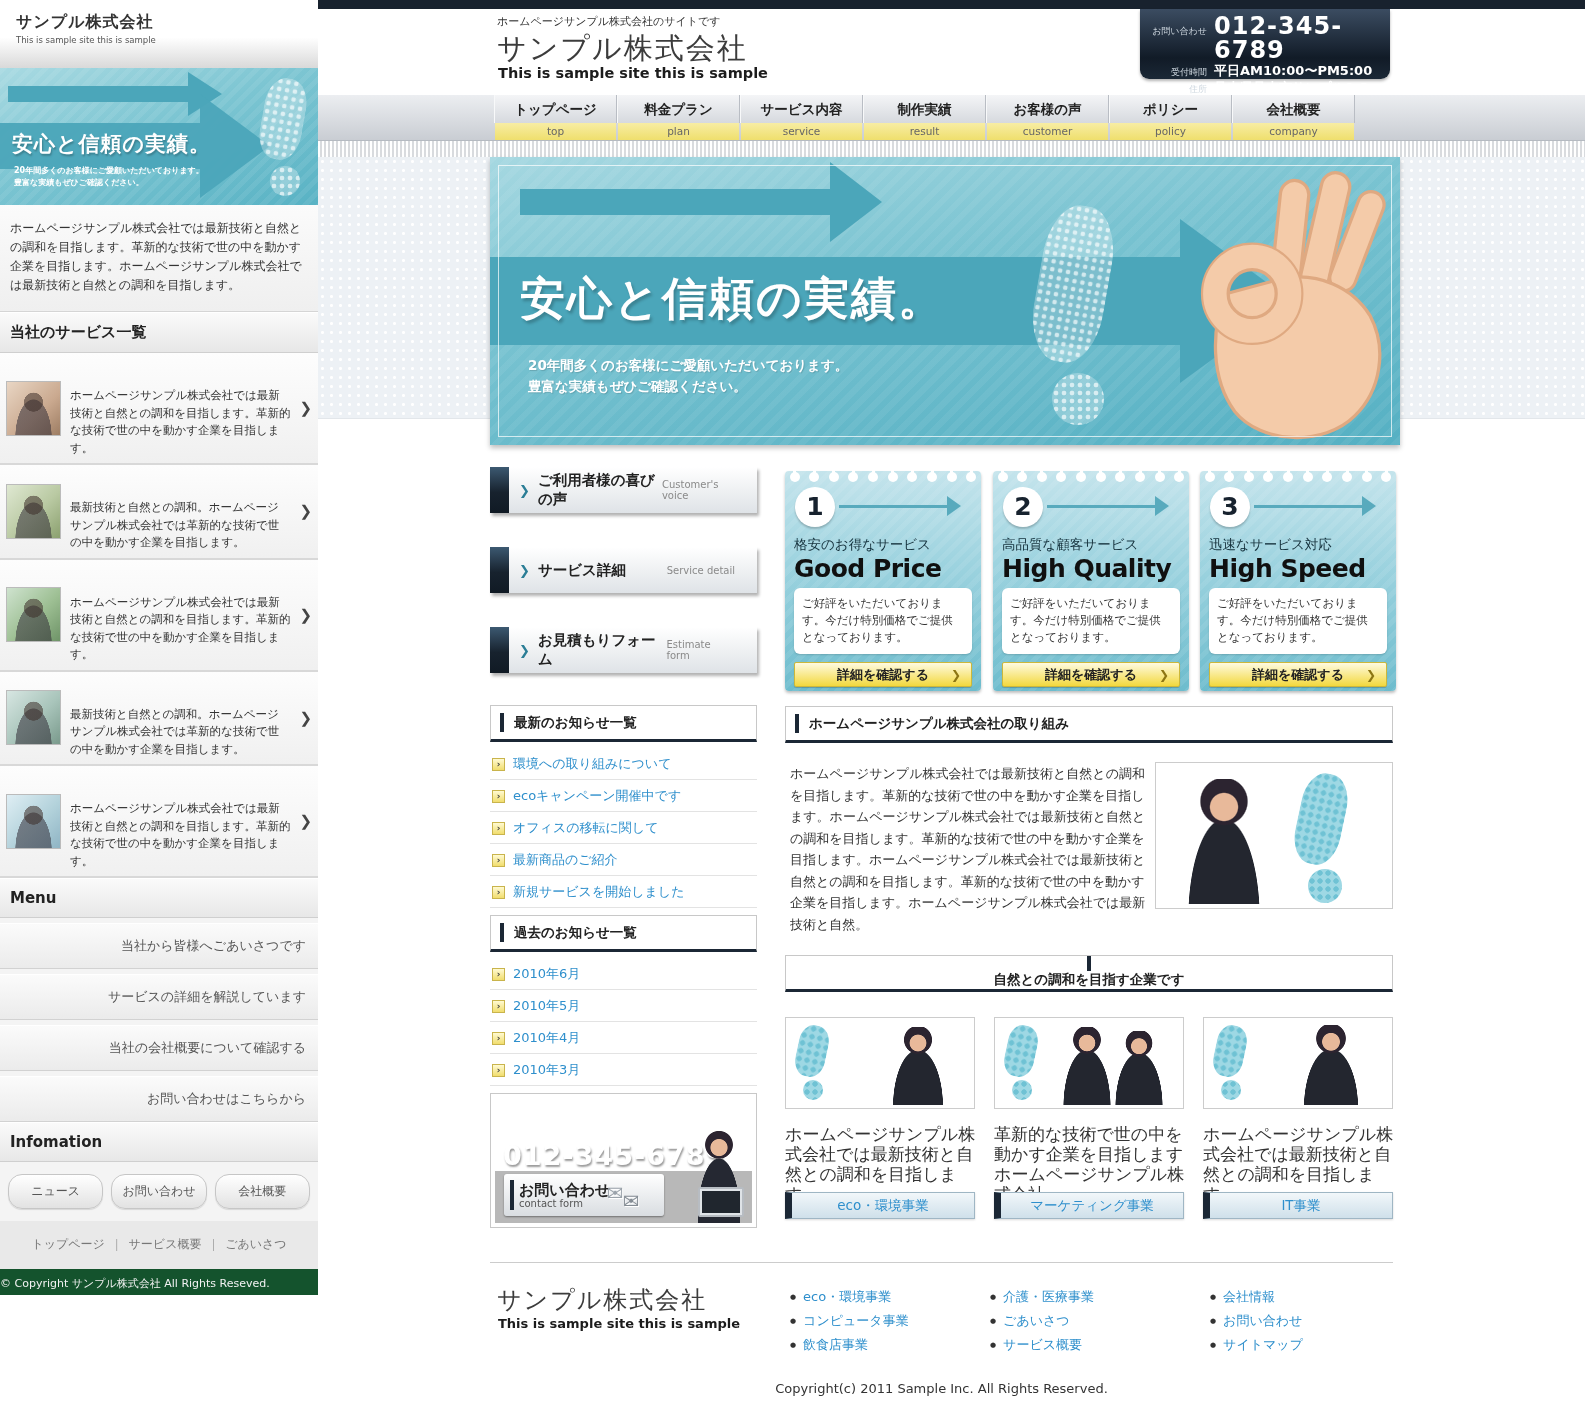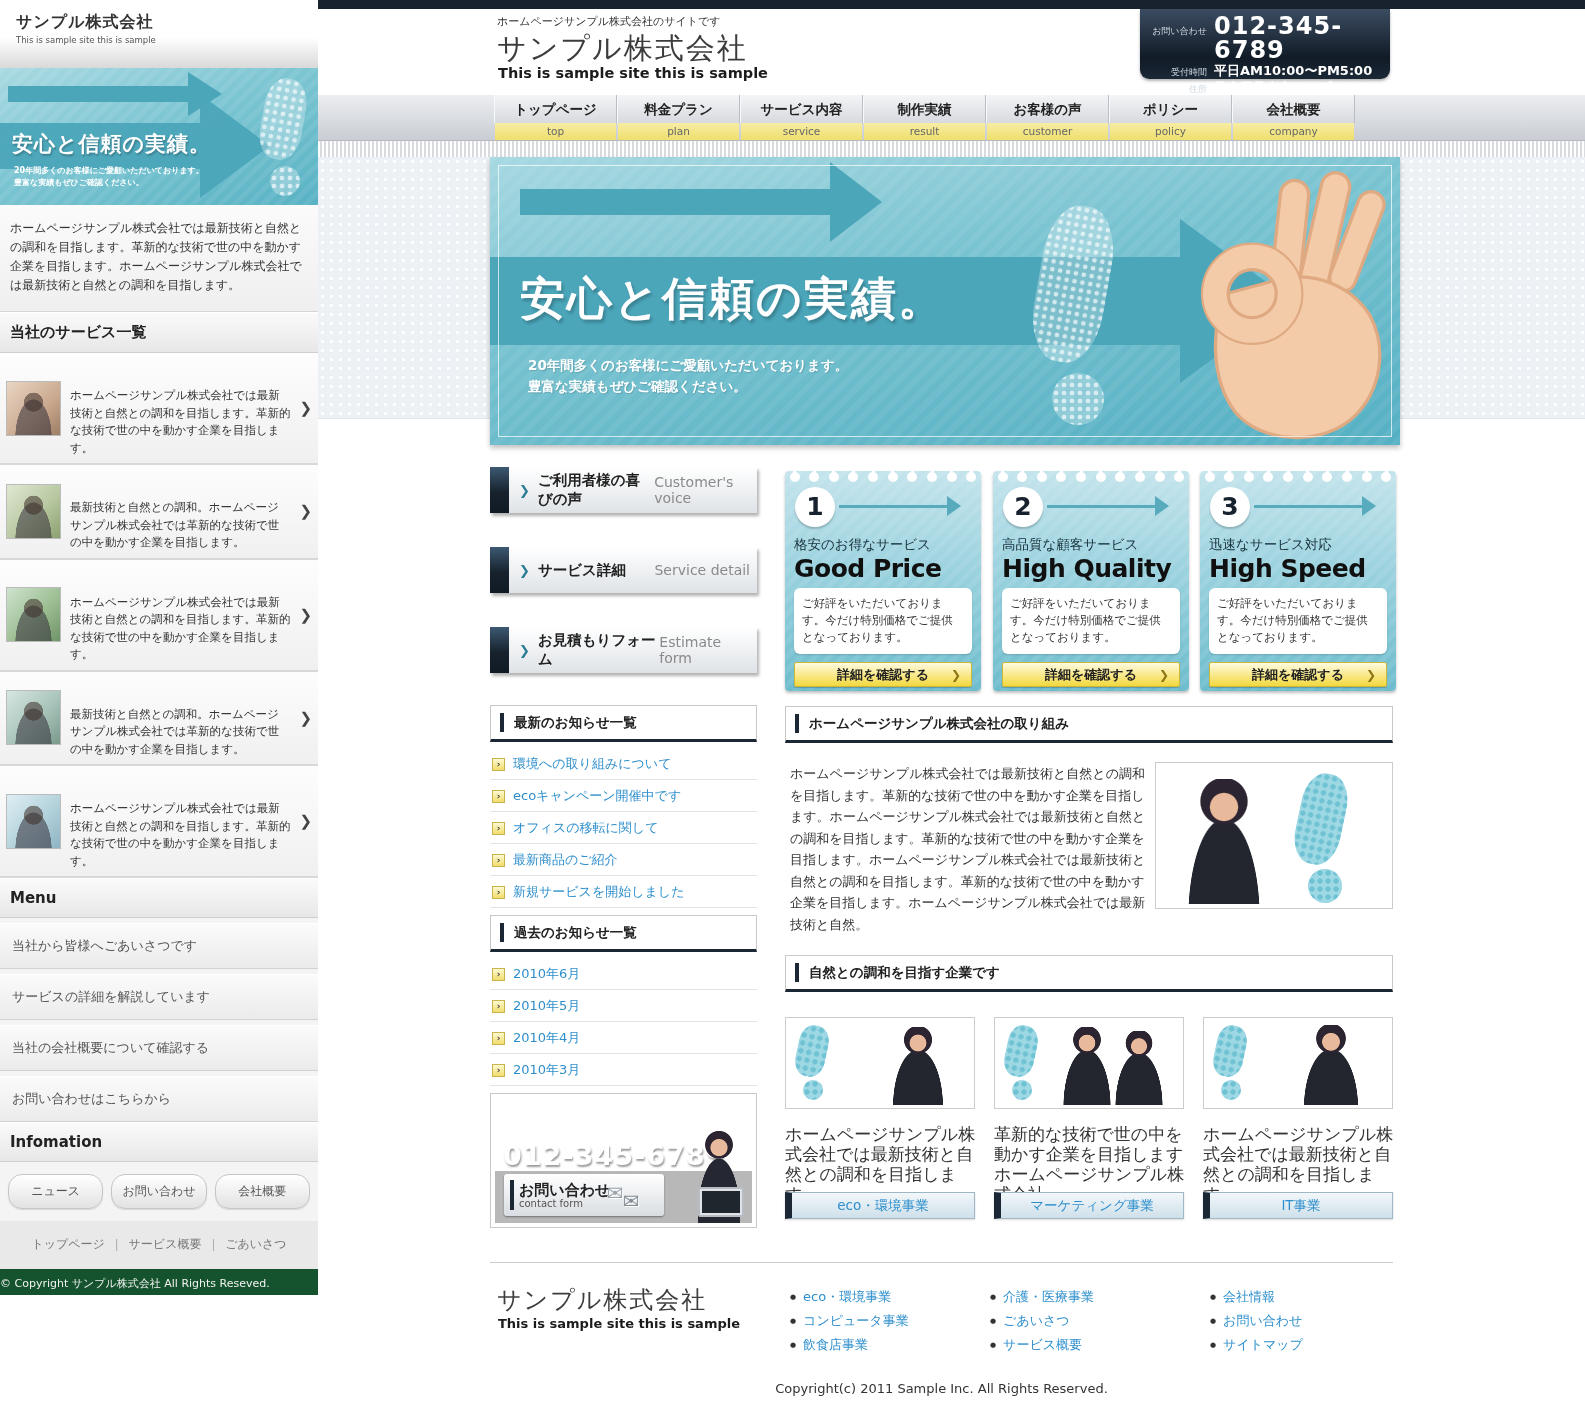--- a/index.html
+++ b/index.html
@@ -40,21 +40,21 @@
   .t2 { background:linear-gradient(135deg,#dfe8d2,#b9c9a2 55%,#8ba06f); }
   .t3 { background:linear-gradient(135deg,#cfe3cf,#9dbf93 55%,#6f9468); }
   .t4 { background:linear-gradient(135deg,#d7e6e2,#a8c4ba 55%,#7a9a8c); }
   .t5 { background:linear-gradient(135deg,#dfeef4,#b3d2db 55%,#8fb4c4); }
   .sb-thumb::after { content:""; position:absolute; inset:0;
     background:radial-gradient(circle at 50% 38%, rgba(60,45,40,.55) 22%, transparent 23%),
                radial-gradient(ellipse at 50% 105%, rgba(50,45,55,.55) 48%, transparent 49%); }
   .sb-item-text { flex:1; font-size:11.5px; line-height:17.5px; color:#333;margin-top:28px; }
   .chev { color:#444; font-weight:bold; font-size:15px; }
   .sb-menu-item { margin:5px 0 0; padding:13px 12px; font-size:13px; color:#555;
-    background:linear-gradient(#fbfbfb,#ebebeb); border-top:1px solid #fff; border-bottom:1px solid #d2d2d2; cursor:pointer; }
+    background:linear-gradient(#fbfbfb,#ebebeb); border-top:1px solid #fff; border-bottom:1px solid #d2d2d2; cursor:pointer;text-align:right; }
   .sb-buttons { display:flex; gap:8px; padding:12px 8px; }
   .sb-btn { flex:1; text-align:center; padding:8px 0; font-size:12px; color:#555; cursor:pointer;
     border:1px solid #c6c6c6; border-radius:14px; background:linear-gradient(#ffffff,#e2e2e2); box-shadow:0 1px 1px rgba(0,0,0,.12); }
   .sb-footlinks { text-align:center; font-size:12px; color:#777; padding:15px 0 16px; background:#e9e9e9; }
   .sb-footlinks .lk { cursor:pointer; }
   .sb-footlinks .sep { margin:0 6px; color:#999; }
   .sb-copy { background:#14532d; color:#f2f2f2; font-size:11px; padding:7px 0 4px; }
 
   
   .topbar { position:absolute; left:318px; top:0; width:1267px; height:9px; background:#18222e; }
@@ -99,21 +99,21 @@
   .hero-sub { position:absolute; left:38px; top:198px; font-size:13.5px; font-weight:bold; color:#fff;
     line-height:21px; text-shadow:1px 1px 1px rgba(0,0,0,.15); }
   .hand-svg { position:absolute; right:6px; top:8px; }
 
   
   .side-btn { position:absolute; left:490px; width:267px; height:46px; cursor:pointer;
     background:linear-gradient(#ffffff,#dfe3e7); box-shadow:2px 3px 3px rgba(0,0,0,.3); display:flex; align-items:center; }
   .side-btn .bar { width:19px; height:100%; background:linear-gradient(#3c5971 0%, #17222e 55%, #101a24 100%); flex:none; }
   .side-btn .sb-chev { color:#2b7e96; font-weight:bold; font-size:13px; margin:0 8px 0 10px; }
   .side-btn .jp { font-size:14.5px; font-weight:bold; color:#222;font-family:Liberation Serif, serif; }
-  .side-btn .en { margin-left:auto; margin-right:7px; font-size:14px; color:#8a8a8a; }
+  .side-btn .en { margin-left:auto; margin-right:22px; font-size:10px; color:#8a8a8a; }
   .pos-b1 { top:467px; } .pos-b2 { top:547px; } .pos-b3 { top:627px; }
 
   .panel-title { position:absolute; background:#fff; border:1px solid #c8c8c8; border-bottom:3px solid #1b2735;
     display:flex; align-items:center; height:37px; }
   .panel-title .tick { width:4px; height:19px; background:#1b2735; margin:0 10px 0 9px; }
   .panel-title .txt { font-size:13.5px; font-weight:bold; color:#222; }
   .link-row { display:flex; align-items:center; gap:8px; padding:7px 2px 6px; border-bottom:1px solid #e3e3e3; cursor:pointer; }
   .bullet { width:13px; height:13px; flex:none; background:linear-gradient(#fffad2,#f1dd6d); border:1px solid #c9b44c;
     color:#444; font-size:9px; font-weight:bold; line-height:11px; text-align:center; }
   .blue-link { color:#2e8fcc; font-size:13px; }
@@ -521,21 +521,21 @@
   <div class="article-img">
     <div class="img-ph">
       <div class="ph-bust" style="left:14px; top:12px; width:100px; height:140px;"></div>
       <div class="hx hx-teal" style="left:138px; top:6px;">
         <div class="hx-bar" style="width:46px; height:92px; transform:rotate(12deg);"></div>
         <div class="hx-dot" style="width:34px; height:34px; margin:4px 0 0 10px;"></div>
       </div>
     </div>
   </div>
 
-  <div class="panel-title" style="left:785px; top:955px; width:608px;">
+  <div class="panel-title" style="left:785px; top:955px; width:608px;flex-direction:column;">
     <div class="tick"></div>
     <div class="txt">自然との調和を目指す企業です</div>
   </div>
 
   <div class="biz-img pos-c1">
     <div class="img-ph">
       <div class="hx hx-teal" style="left:8px; top:4px;">
         <div class="hx-bar" style="width:30px; height:52px; transform:rotate(12deg);"></div>
         <div class="hx-dot" style="width:20px; height:20px; margin:3px 0 0 6px;"></div>
       </div>

